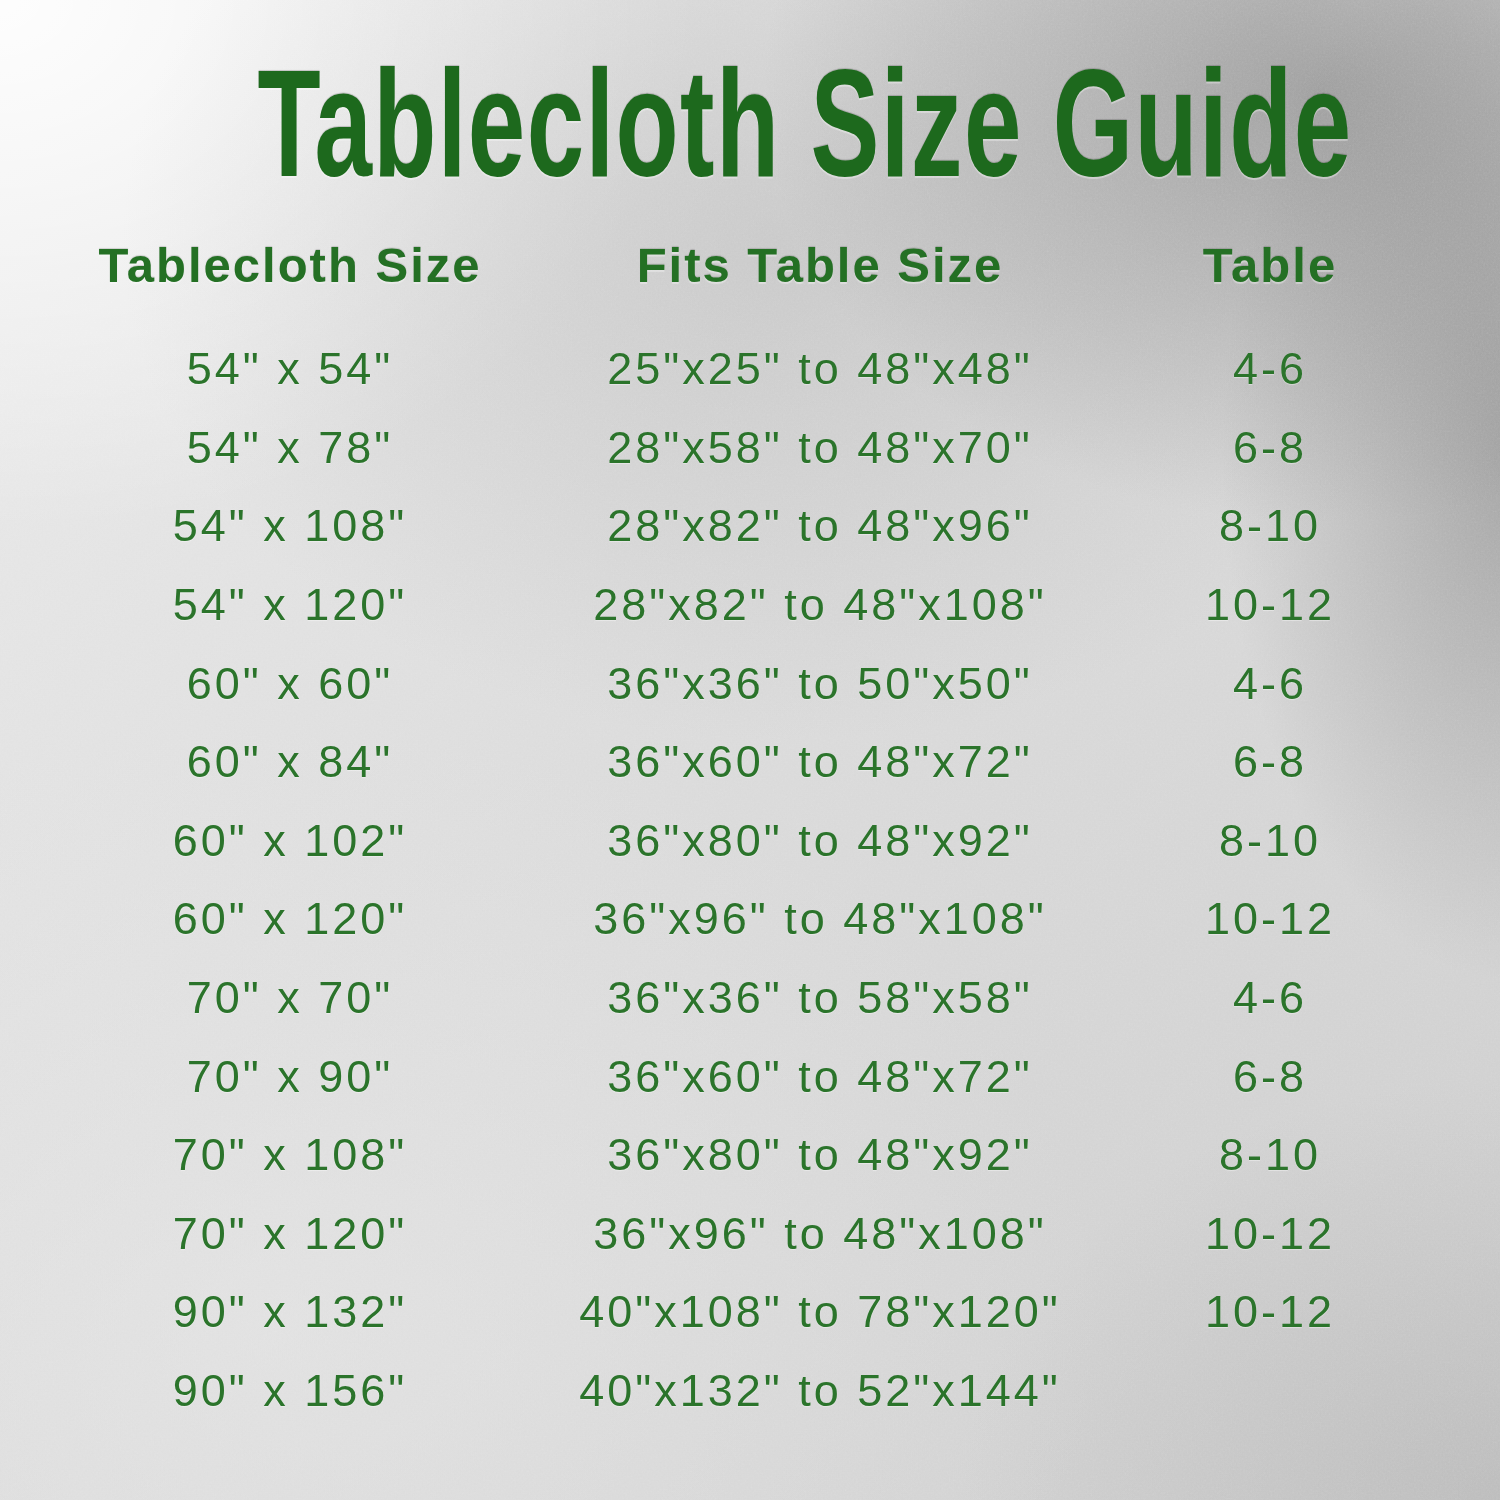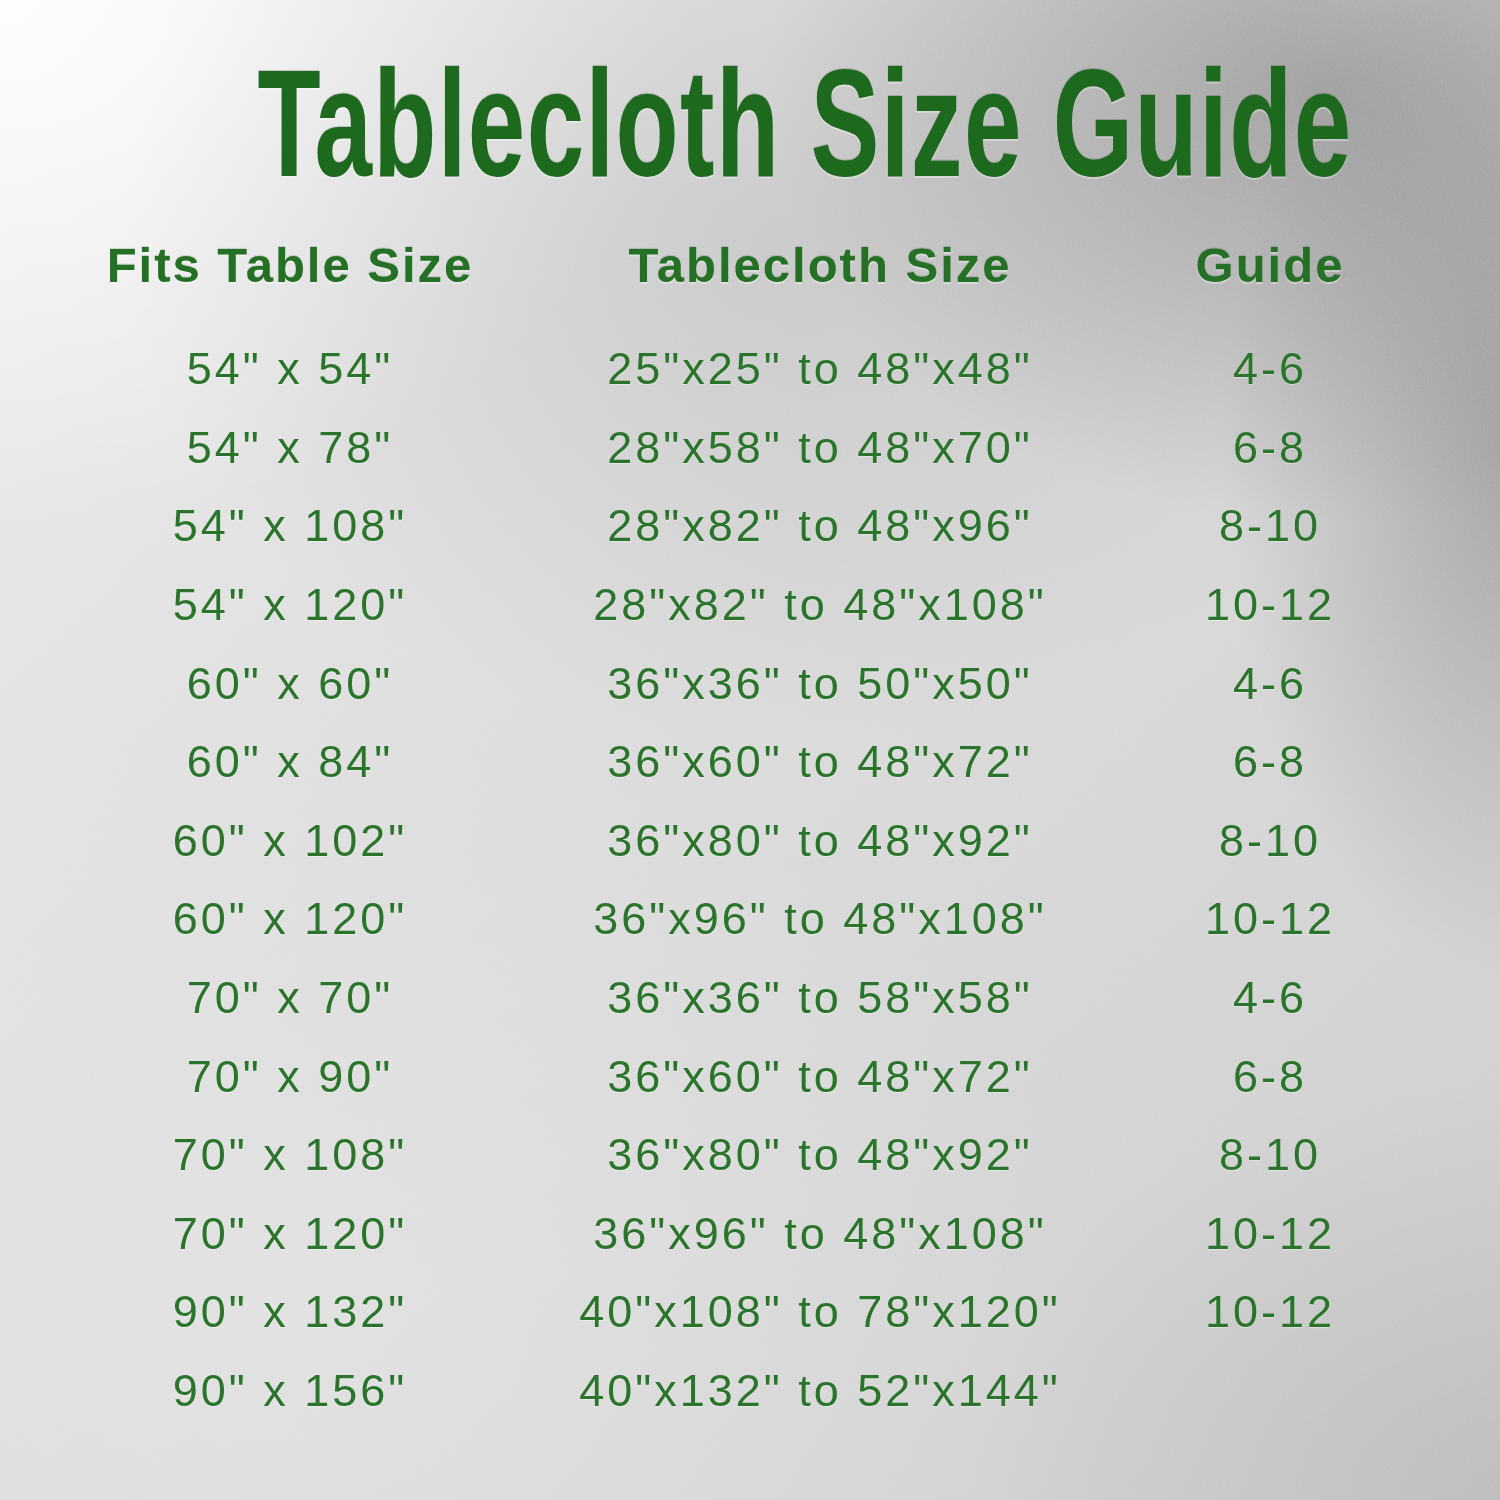--- a/index.html
+++ b/index.html
@@ -63,23 +63,23 @@
 </svg>
 
 <div class="content">
 
   <div class="title">
     <span class="condense">Tablecloth Size Guide</span>
   </div>
 
   <div class="size-table">
     <div class="hrow">
+      <div>Tablecloth Size</div>
       <div>Fits Table Size</div>
-      <div>Tablecloth Size</div>
-      <div>Guide</div>
+      <div>Table</div>
     </div>
     <div class="rows" id="rows">
         <div class="row">
           <div>54" x 54"</div>
           <div>25"x25" to 48"x48"</div>
           <div>4-6</div>
         </div>
         <div class="row">
           <div>54" x 78"</div>
           <div>28"x58" to 48"x70"</div>

